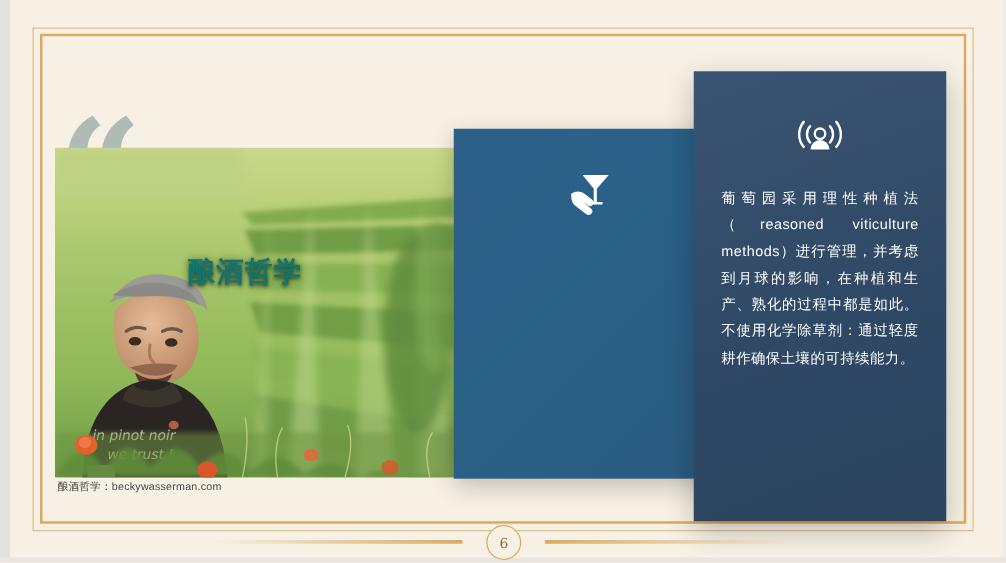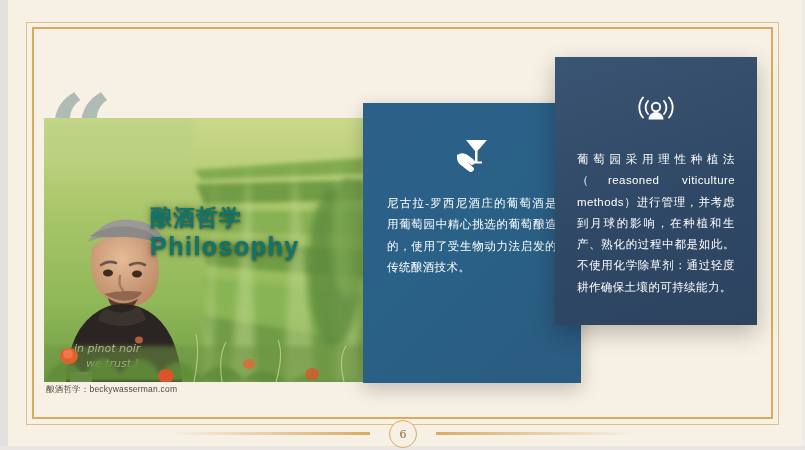--- a/index.html
+++ b/index.html
@@ -61,21 +61,21 @@
   .title-en{font-size:25px;font-weight:700;line-height:1.2;letter-spacing:1.5px;margin-top:1px;}
 
   
   .card1{
     position:absolute;left:363px;top:103px;width:218px;height:280px;
     background:linear-gradient(135deg,#2d6089 0%,#2a6187 45%,#2b5b80 100%);
     box-shadow:0 6px 18px rgba(0,0,0,.22);
   }
   
   .card2{
-    position:absolute;left:555px;top:57px;width:202px;height:268px;
+    position:absolute;left:555px;top:57px;width:202px;height:360px;
     background:linear-gradient(160deg,#3a5473 0%,#2f4865 55%,#2c4460 100%);
     box-shadow:0 8px 22px rgba(0,0,0,.25);
   }
   .card-icon{
     width:100%;display:flex;justify-content:center;align-items:center;
     color:#ffffff;
   }
   .card1 .card-icon{margin-top:30px;height:48px;}
   .card2 .card-icon{margin-top:32px;height:46px;}
   .card-text{
@@ -201,31 +201,29 @@
         <path d="M232 264 q8 -28 2 -42"></path>
         <path d="M300 264 q-6 -24 2 -36"></path>
       </g>
     </svg>
   </div>
 
   <div class="photo-caption">酿酒哲学：beckywasserman.com</div>
 
   <div class="title-wrap">
     <div class="title-cn">酿酒哲学</div>
-    <div class="title-en">Philosophy</div>
   </div>
 
   <div class="card1">
     <div class="card-icon">
       <svg width="34" height="38" viewBox="0 0 34 38" fill="#ffffff">
         <path d="M11 2 h21 l-9.5 11 v10.5 h4.5 v2 h-11.5 v-2 h4.5 V13 Z"></path>
         <path d="M2 17 q6 -4 12 1 l5 4 q2 2 0 4 q-2 2 -4 0 l-3 -2 l6 5 q2 2 0 4 q-2 2 -4.5 0 l-9 -7 q-3 -3 -2.5 -9 Z"></path>
       </svg>
     </div>
-    <div class="card-text">尼古拉-罗西尼酒庄的葡萄酒是用葡萄园中精心挑选的葡萄酿造的，使用了受生物动力法启发的传统酿酒技术。</div>
   </div>
 
   <div class="card2">
     <div class="card-icon">
       <svg width="40" height="34" viewBox="0 0 40 34" fill="none" stroke="#ffffff" stroke-width="1.9" stroke-linecap="round">
         <circle cx="20" cy="12" r="4.2"></circle>
         <path d="M12.5 24.5 a7.5 7.5 0 0 1 15 0 Z" fill="#ffffff" stroke="none"></path>
         <path d="M12 6 a10 10 0 0 0 0 13"></path>
         <path d="M28 6 a10 10 0 0 1 0 13"></path>
         <path d="M7 2.5 a15.5 15.5 0 0 0 0 20"></path>

